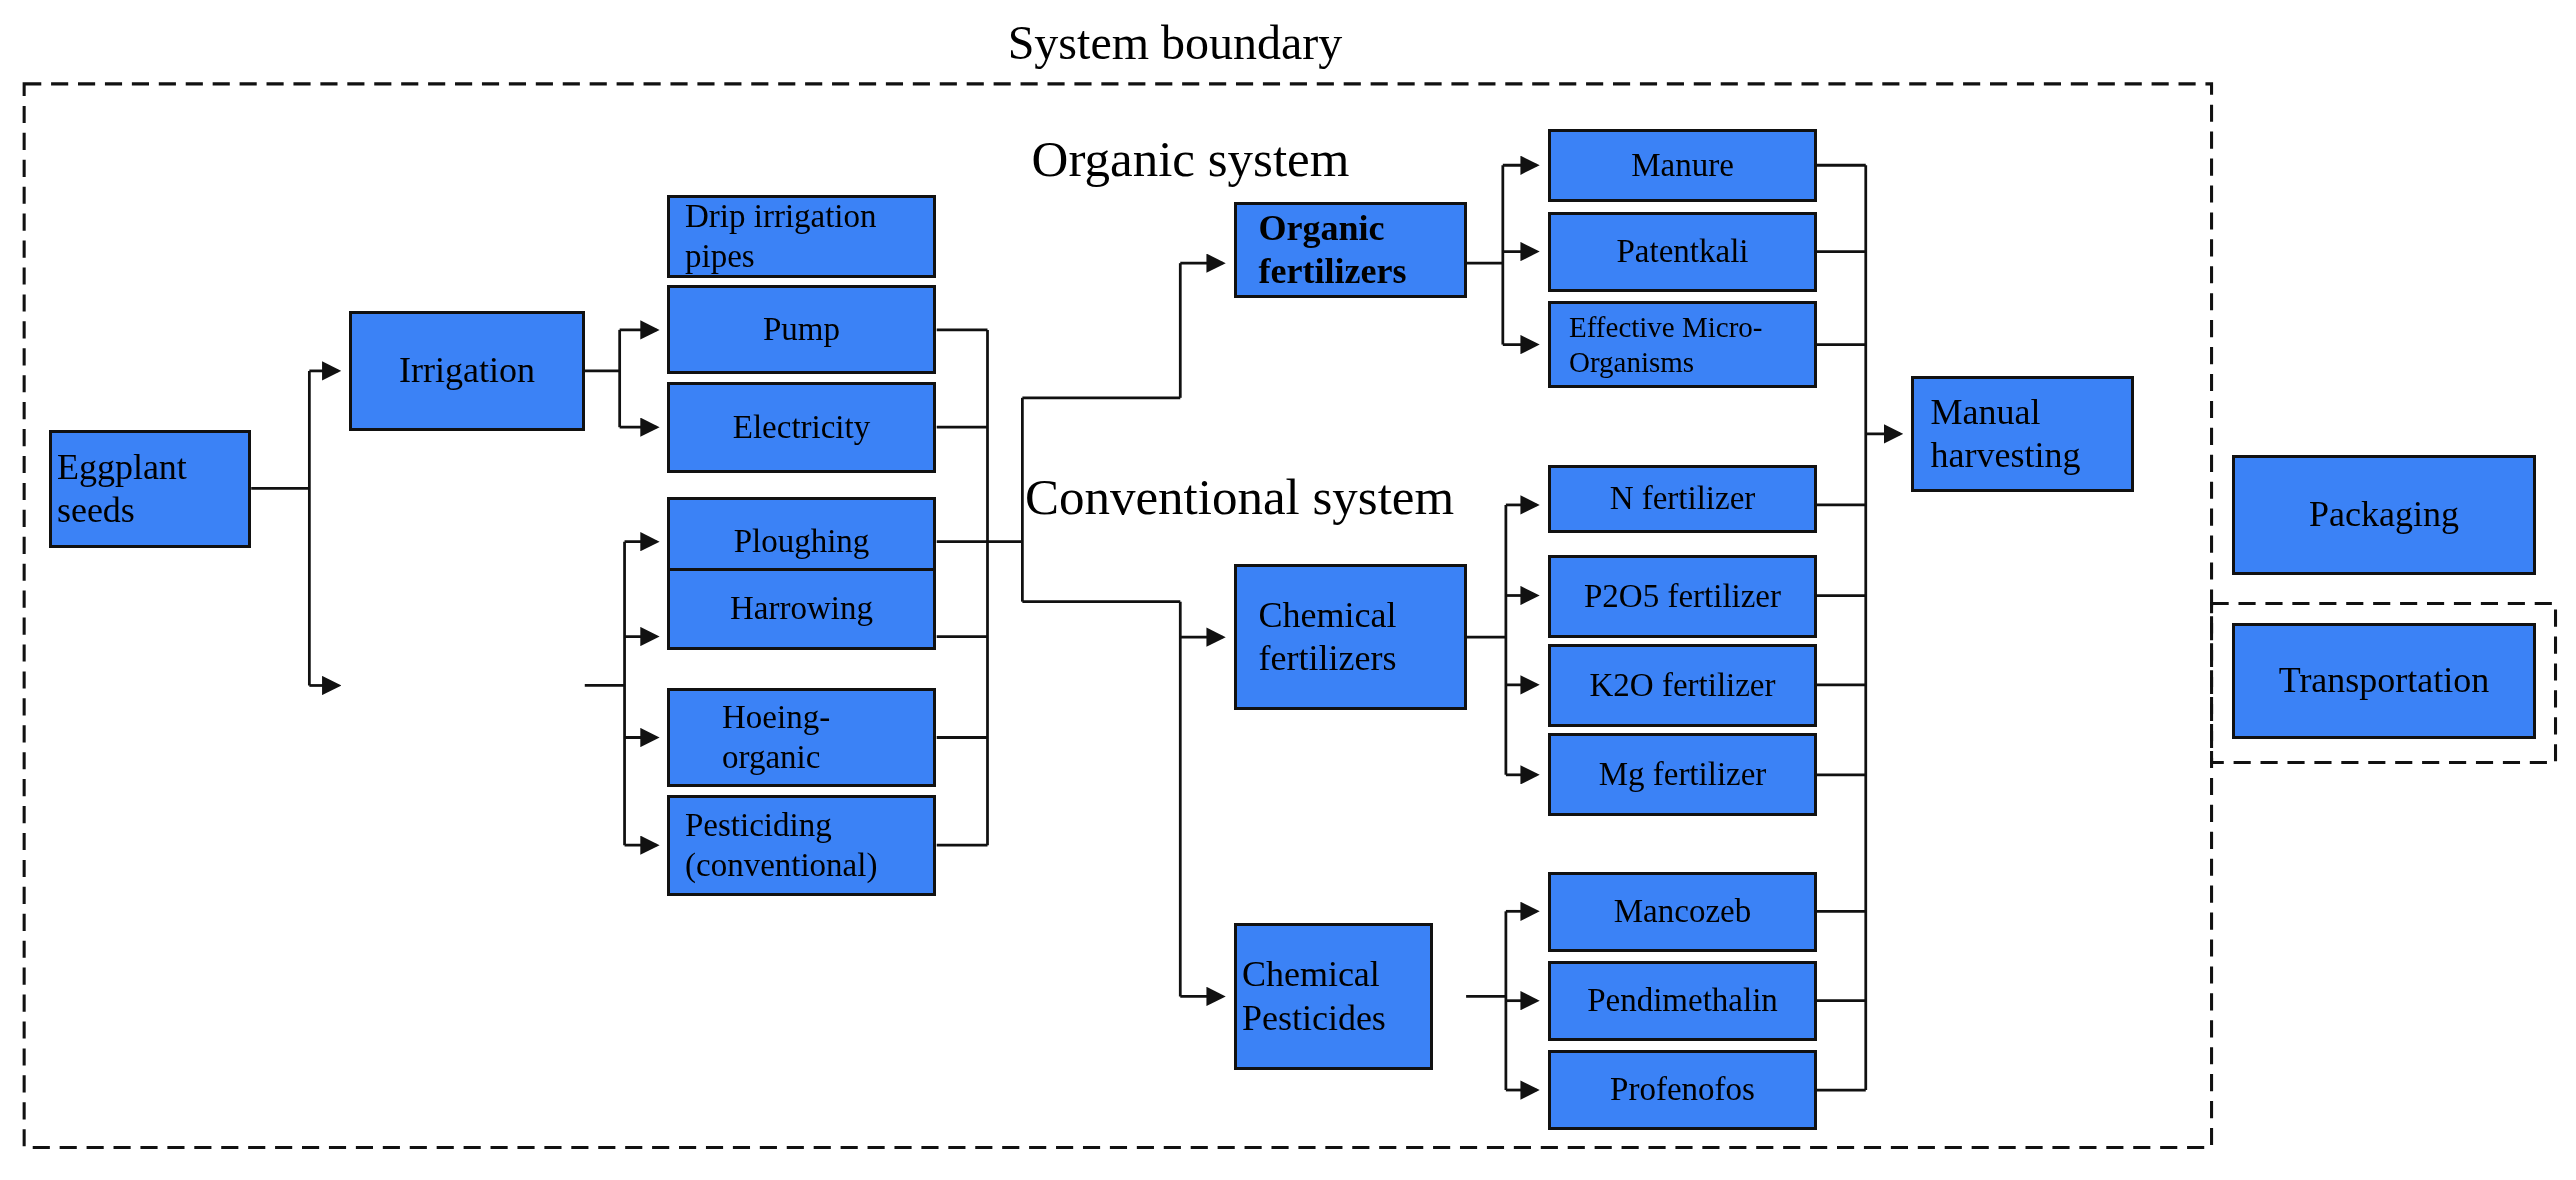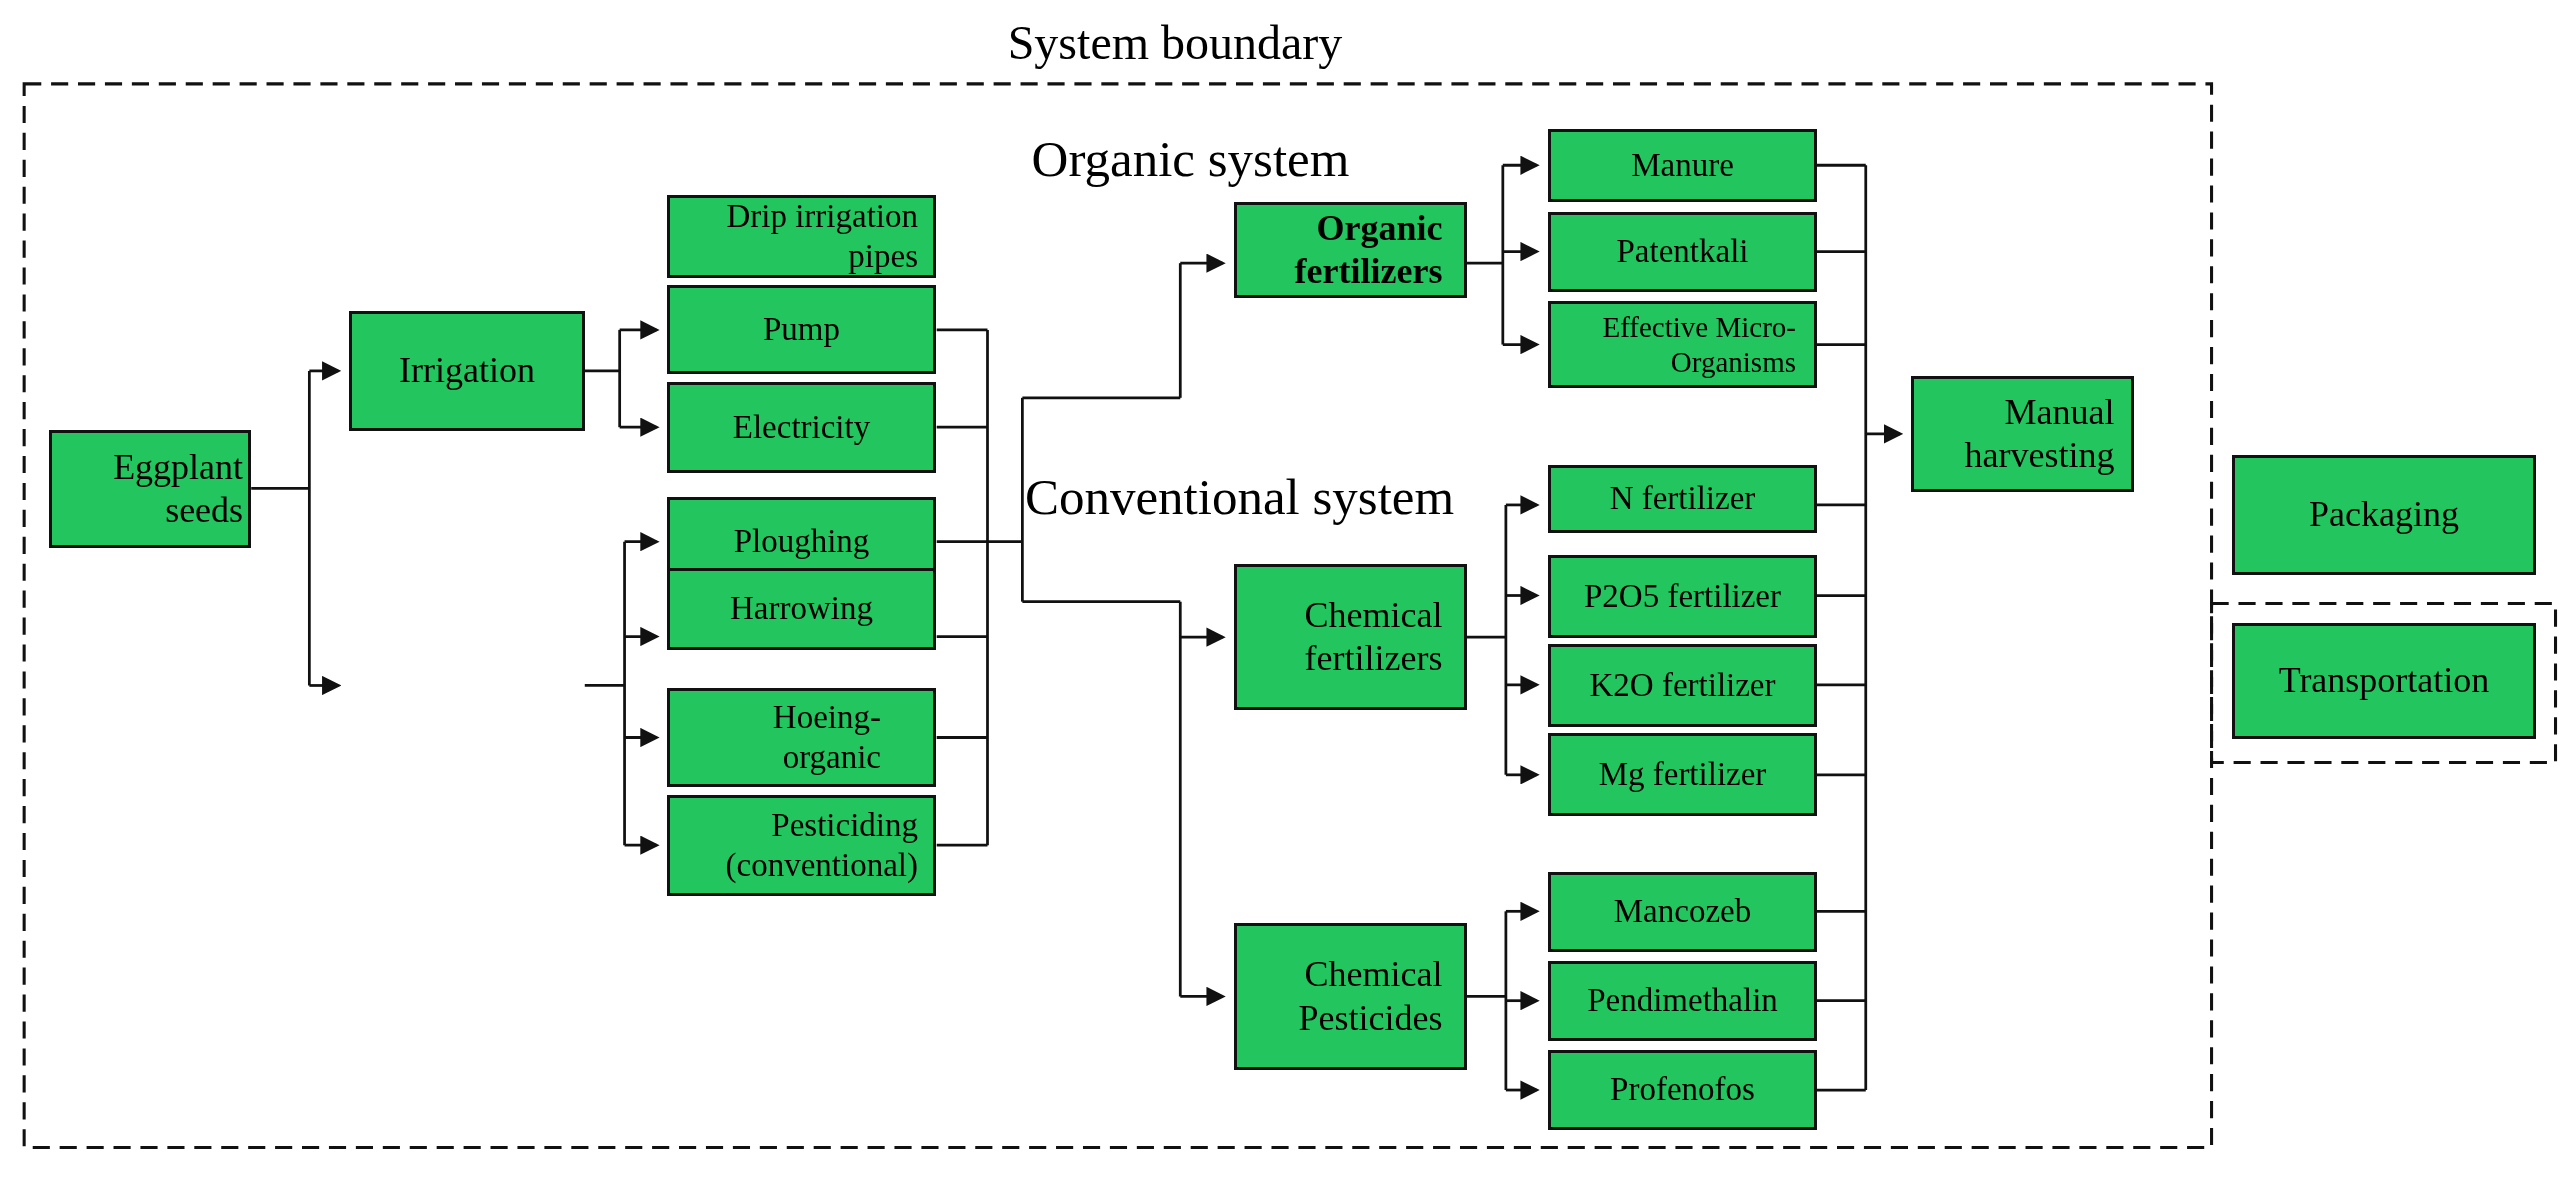--- a/index.html
+++ b/index.html
@@ -10,22 +10,22 @@
     font-family:"Liberation Serif","DejaVu Serif",serif;
     color:#000;
     overflow:hidden;
   }
   #wires{position:absolute;left:0;top:0;width:2576px;height:1180px;}
   .box{
     position:absolute;
     border:3.1px solid #111;
     box-sizing:border-box;
     display:flex;align-items:center;justify-content:center;
-    text-align:right;
-    background:#22c55e;
+    text-align:left;
+    background:#3b82f6;
     font-size:36px;line-height:1.2;
   }
   .box span{display:block;padding:0 4.9px;}
   .f54{font-size:33px;}
   .f48{font-size:29px;}
   .narrow span{max-width:202px;}
   .narrow2 span{max-width:227px;}
   .label{
     position:absolute;
     text-align:center;
@@ -186,21 +186,21 @@
     </div>
 
   <div class="box narrow2" style="left:1234px;top:202px;width:233px;height:96px;font-weight:bold;">
     <span style="max-width:184px;">Organic fertilizers</span>
     </div>
 
   <div class="box narrow2" style="left:1234px;top:564px;width:233px;height:146px;">
     <span style="max-width:184px;">Chemical fertilizers</span>
     </div>
 
-  <div class="box narrow2" style="left:1234px;top:923px;width:233px;height:147px;">
+  <div class="box narrow2" style="left:1234px;top:923px;width:199px;height:147px;">
     <span style="max-width:184px;">Chemical Pesticides</span>
     </div>
 
   <div class="box f54" style="left:1548px;top:129px;width:269px;height:73px;">
     <span>Manure</span>
     </div>
 
   <div class="box f54" style="left:1548px;top:212px;width:269px;height:80px;">
     <span>Patentkali</span>
     </div>

